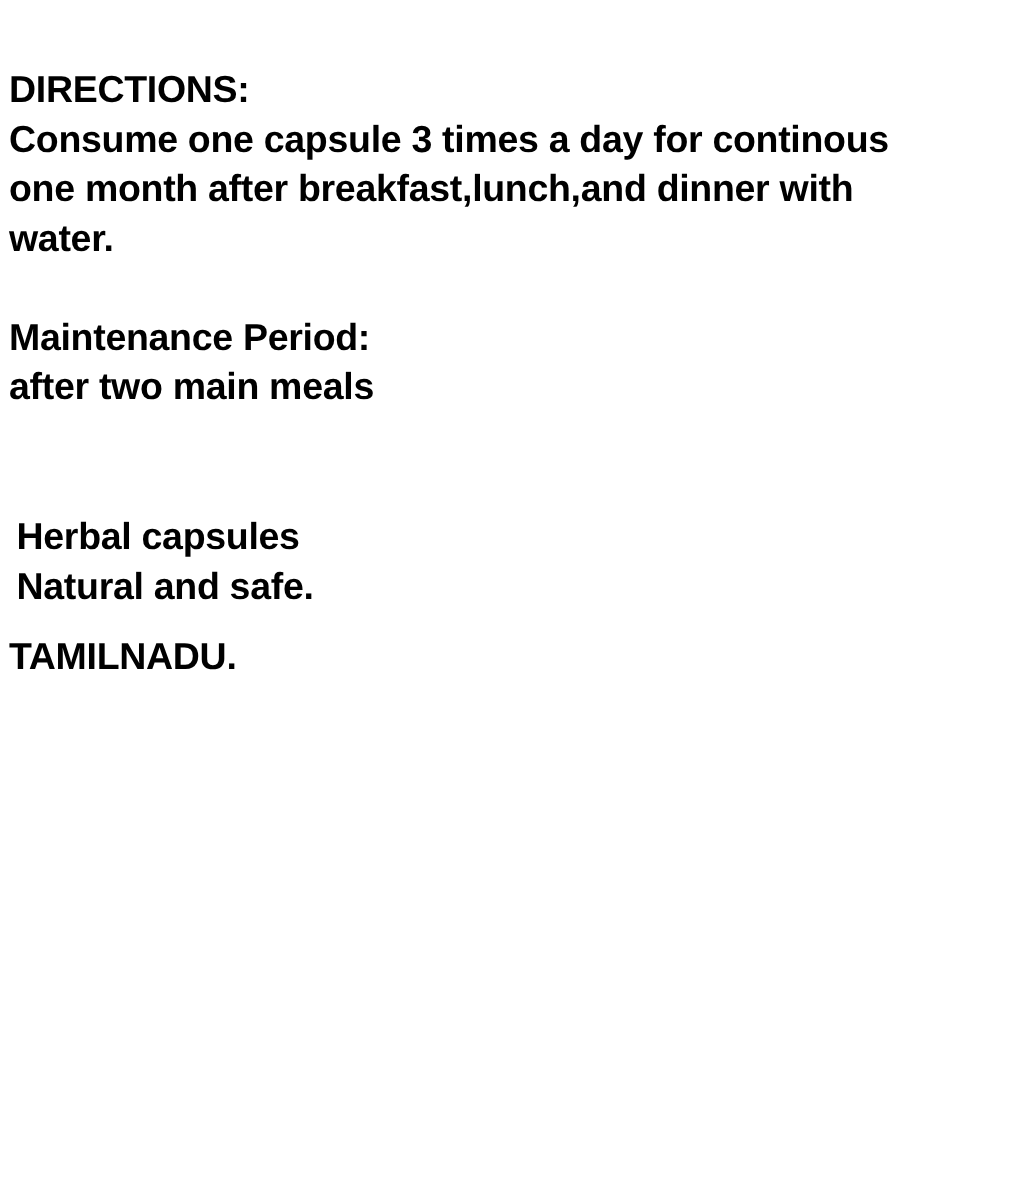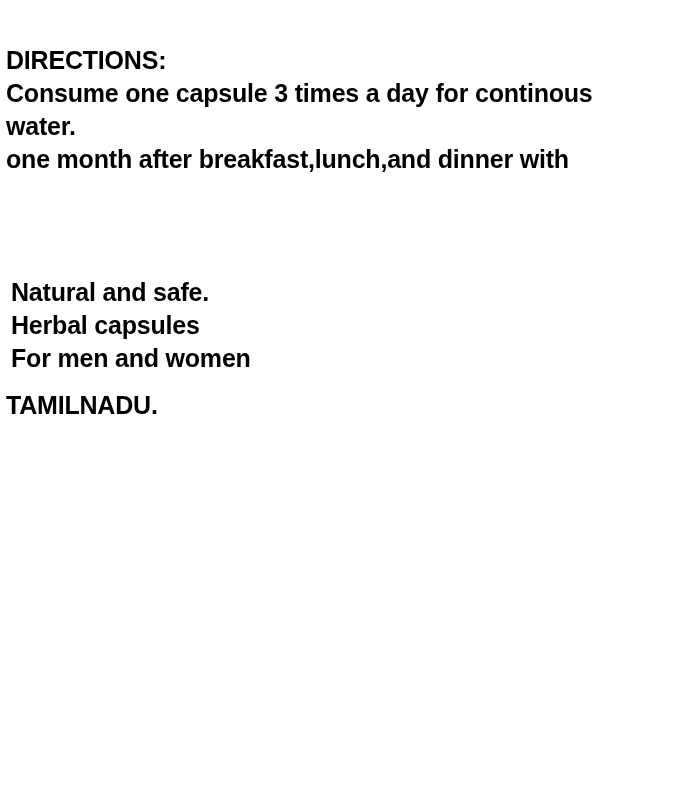--- a/index.html
+++ b/index.html
@@ -39,38 +39,39 @@
   }
 </style>
 </head>
 <body>
 
 <div class="page">
 
   <div class="block">
     <div class="line">DIRECTIONS:</div>
     <div class="line">Consume one capsule 3 times a day for continous</div>
+    <div class="line">one month after breakfast,lunch,and dinner with</div>
     <div class="line">water.</div>
-    <div class="line">one month after breakfast,lunch,and dinner with</div>
   </div>
 
   <div class="spacer-md"></div>
 
   <div class="block">
+    <div class="line">Maintenance Period:</div>
+    <div class="line">after two main meals</div>
   </div>
 
   <div class="spacer-md"></div>
 
 
   <div class="spacer-lg"></div>
 
   <div class="block indent">
+    <div class="line">Herbal capsules</div>
     <div class="line">Natural and safe.</div>
-    <div class="line">Herbal capsules</div>
-    <div class="line">For men and women</div>
   </div>
 
   <div class="spacer-sm"></div>
 
   <div class="block">
     <div class="line">TAMILNADU.</div>
   </div>
 
 </div>
 

